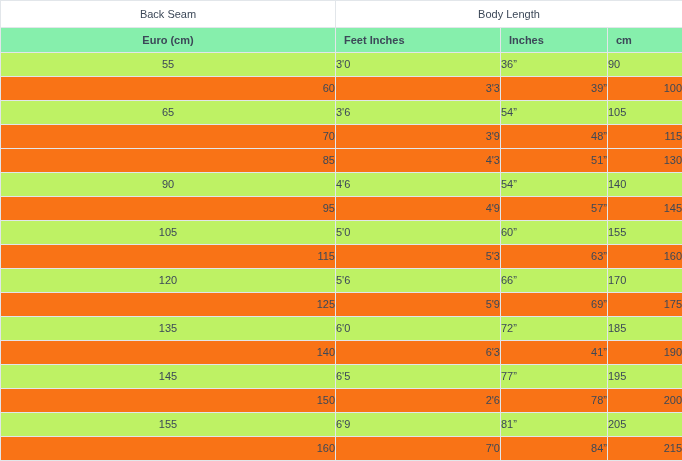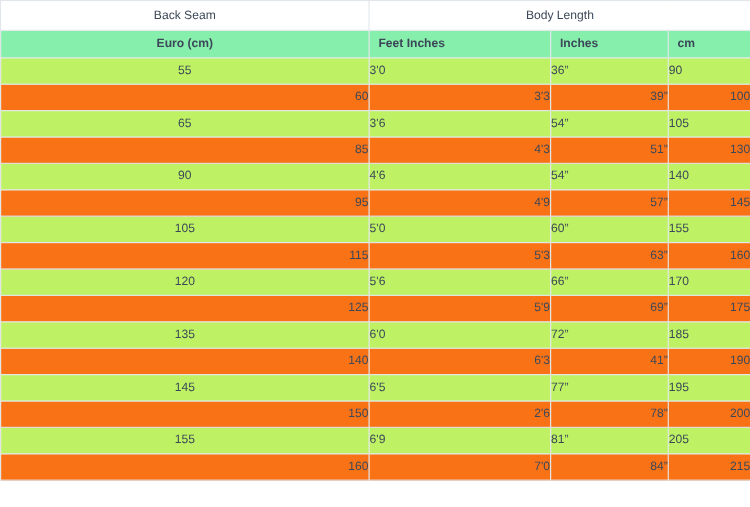--- a/index.html
+++ b/index.html
@@ -99,20 +99,26 @@
         <td class="left">39”</td>
         <td class="left">100</td>
       </tr>
       <tr class="odd">
         <td class="center col0">65</td>
         <td class="left">3'6</td>
         <td class="left">54”</td>
         <td class="left">105</td>
       </tr>
       <tr class="even">
+        <td class="center col0">70</td>
+        <td class="left">3'9</td>
+        <td class="left">48”</td>
+        <td class="left">115</td>
+      </tr>
+      <tr class="even">
         <td class="center col0">85</td>
         <td class="left">4'3</td>
         <td class="left">51”</td>
         <td class="left">130</td>
       </tr>
       <tr class="odd">
         <td class="center col0">90</td>
         <td class="left">4'6</td>
         <td class="left">54”</td>
         <td class="left">140</td>

